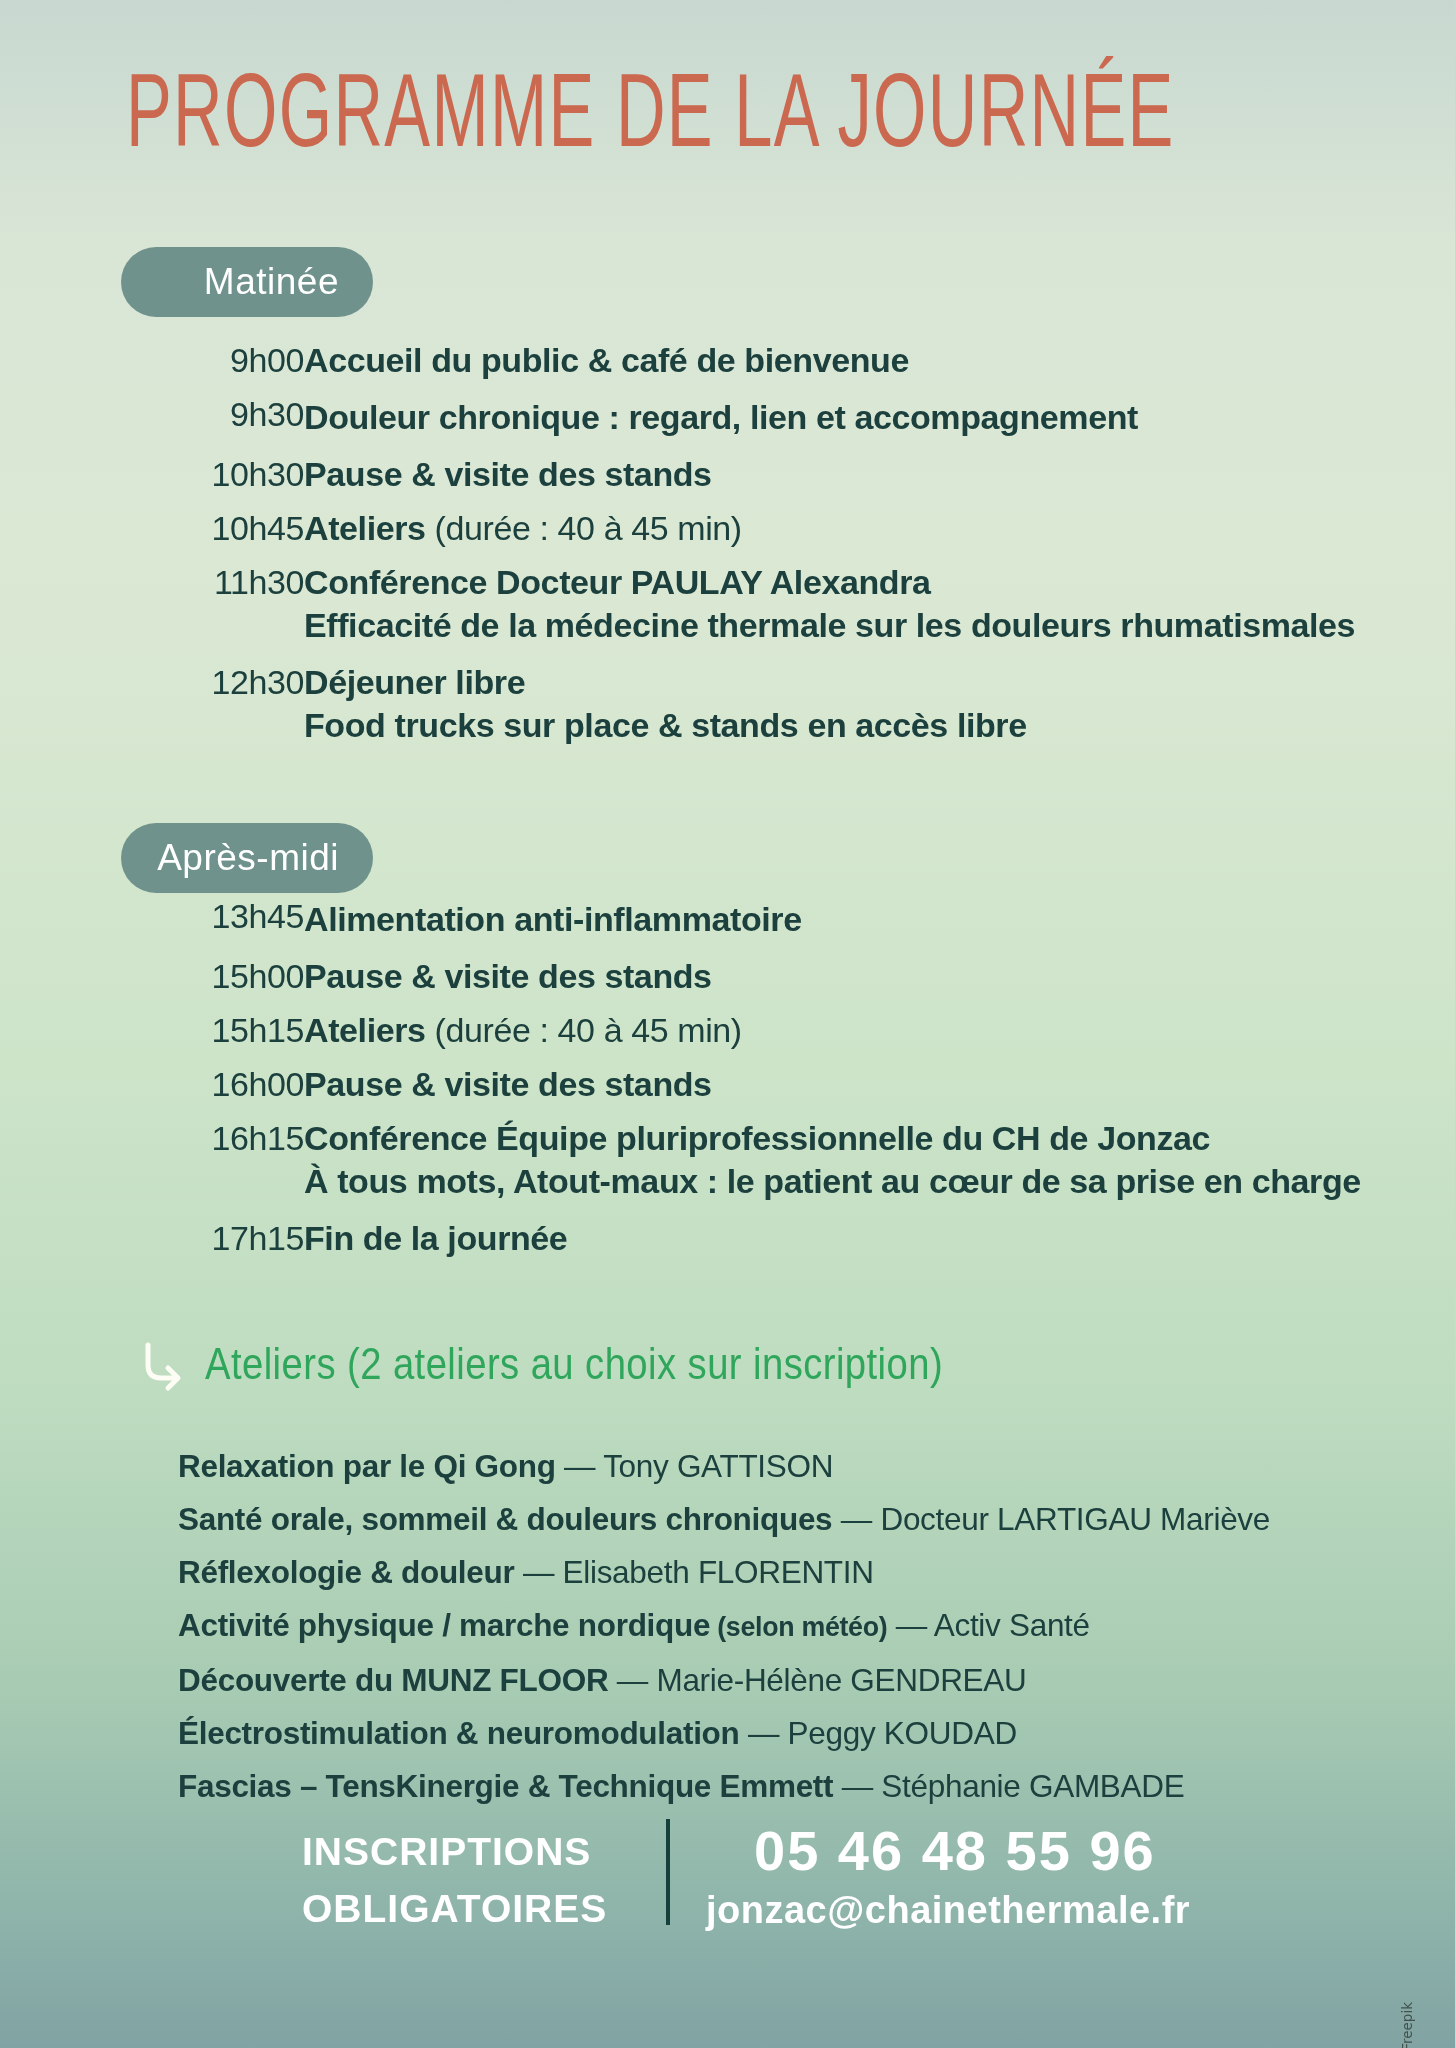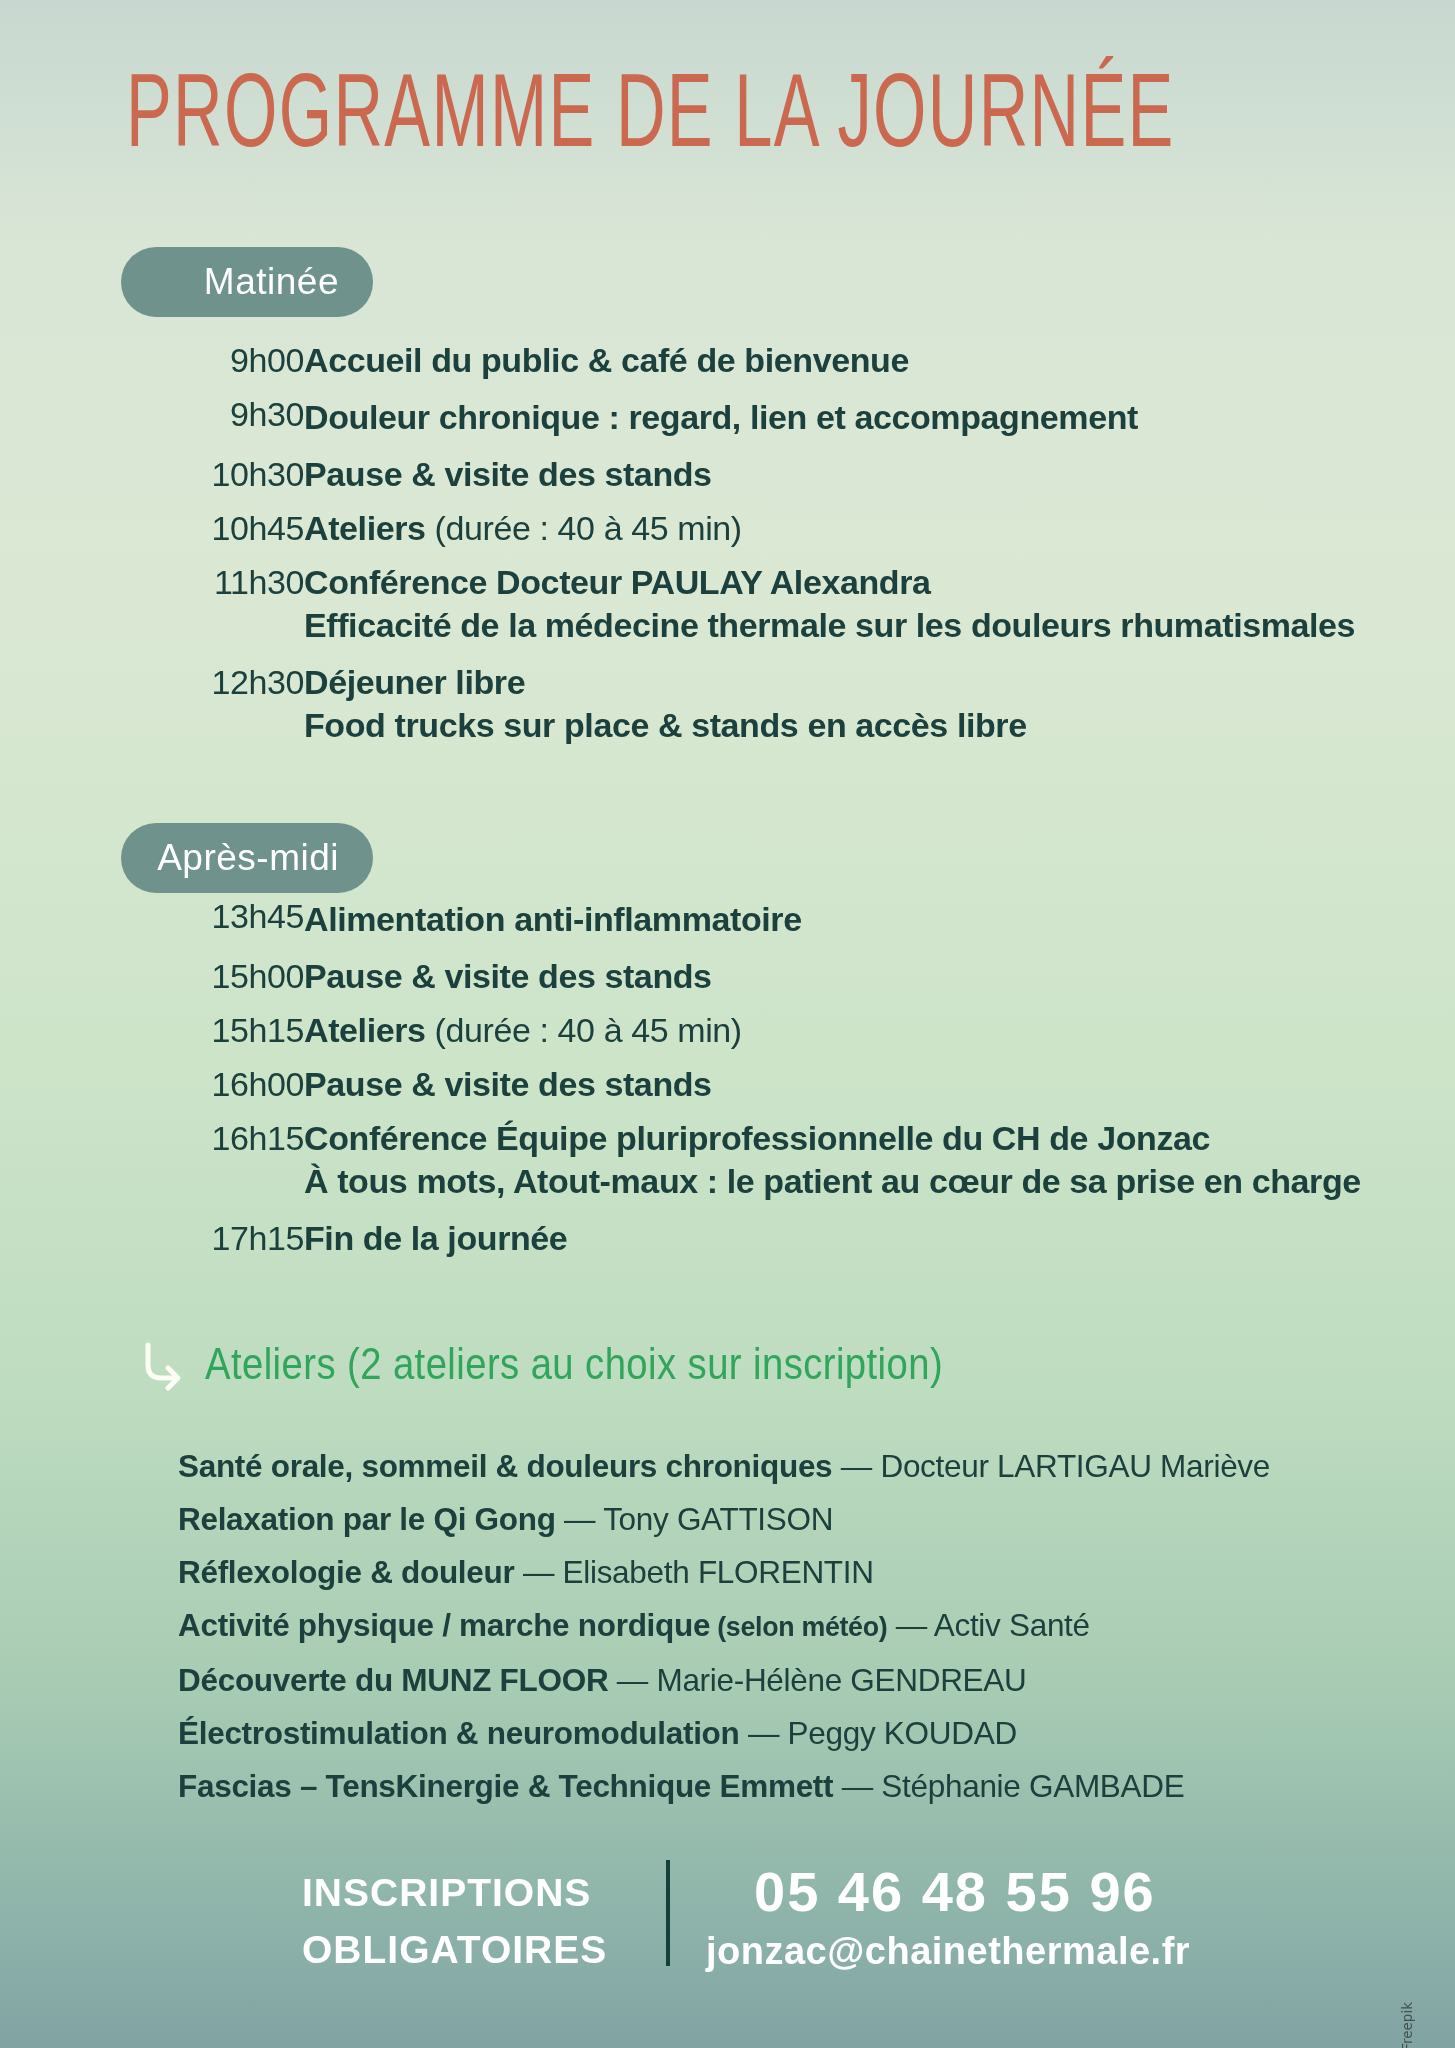--- a/index.html
+++ b/index.html
@@ -56,21 +56,21 @@
     display:inline-block;transform:scaleX(0.85);transform-origin:left center;
     letter-spacing:0.5px;
   }
   
   .ateliers-list{position:absolute;left:178px;top:1440px;width:1240px;color:#1c403d;letter-spacing:-0.3px;}
   .atelier{font-size:31.5px;line-height:53px;white-space:nowrap;}
   .atelier .a-name{font-weight:bold;}
   .atelier .a-note{font-weight:bold;font-size:0.85em;}
   .atelier .a-presenter{font-weight:normal;}
   
-  .footer{position:absolute;left:302px;top:1860px;display:flex;align-items:flex-start;color:#ffffff;}
+  .footer{position:absolute;left:302px;top:1819px;display:flex;align-items:flex-start;color:#ffffff;}
   .footer .f-left{flex:none;width:324px;font-size:39px;font-weight:bold;line-height:57px;letter-spacing:1px;margin-top:4px;}
   .footer .f-divider{flex:none;width:4px;height:106px;background:#16403c;margin-left:40px;}
   .footer .f-right{flex:none;margin-left:36px;}
   .footer .f-phone{font-size:56px;font-weight:bold;line-height:64px;letter-spacing:2px;white-space:nowrap;margin-left:48px;}
   .footer .f-email{font-size:38px;font-weight:bold;line-height:46px;letter-spacing:0.5px;margin-top:4px;white-space:nowrap;}
   
   .side-note{
     position:absolute;right:40px;bottom:46px;
     transform:rotate(-90deg);transform-origin:100% 100%;
     font-family:"DejaVu Sans",sans-serif;font-size:13.5px;color:#41524d;
@@ -192,23 +192,23 @@
     <span class="arrow">
       <svg width="50" height="50" viewBox="0 0 50 50" aria-hidden="true">
         <path d="M9 3 v20 q0 13 13 13 h16" stroke="#fdfdf5" stroke-width="5" fill="none" stroke-linecap="round"></path>
         <path d="M29 26 l10 10 l-10 10" stroke="#fdfdf5" stroke-width="5" fill="none" stroke-linecap="round" stroke-linejoin="round"></path>
       </svg>
     </span>
     <span class="ht">Ateliers (2 ateliers au choix sur inscription)</span>
   </div>
 
   <div class="ateliers-list" id="ateliers-list">
+  <div class="atelier"><span class="a-name">Relaxation par le Qi Gong</span><span class="a-sep"> — </span><span class="a-presenter">Tony GATTISON</span></div>
+
   <div class="atelier"><span class="a-name">Santé orale, sommeil &amp; douleurs chroniques</span><span class="a-sep"> — </span><span class="a-presenter">Docteur LARTIGAU Mariève</span></div>
-
-  <div class="atelier"><span class="a-name">Relaxation par le Qi Gong</span><span class="a-sep"> — </span><span class="a-presenter">Tony GATTISON</span></div>
 
   <div class="atelier"><span class="a-name">Réflexologie &amp; douleur</span><span class="a-sep"> — </span><span class="a-presenter">Elisabeth FLORENTIN</span></div>
 
   <div class="atelier"><span class="a-name">Activité physique / marche nordique</span><span class="a-note"> (selon météo)</span><span class="a-sep"> — </span><span class="a-presenter">Activ Santé</span></div>
 
   <div class="atelier"><span class="a-name">Découverte du MUNZ FLOOR</span><span class="a-sep"> — </span><span class="a-presenter">Marie-Hélène GENDREAU</span></div>
 
   <div class="atelier"><span class="a-name">Électrostimulation &amp; neuromodulation</span><span class="a-sep"> — </span><span class="a-presenter">Peggy KOUDAD</span></div>
 
   <div class="atelier"><span class="a-name">Fascias – TensKinergie &amp; Technique Emmett</span><span class="a-sep"> — </span><span class="a-presenter">Stéphanie GAMBADE</span></div>

